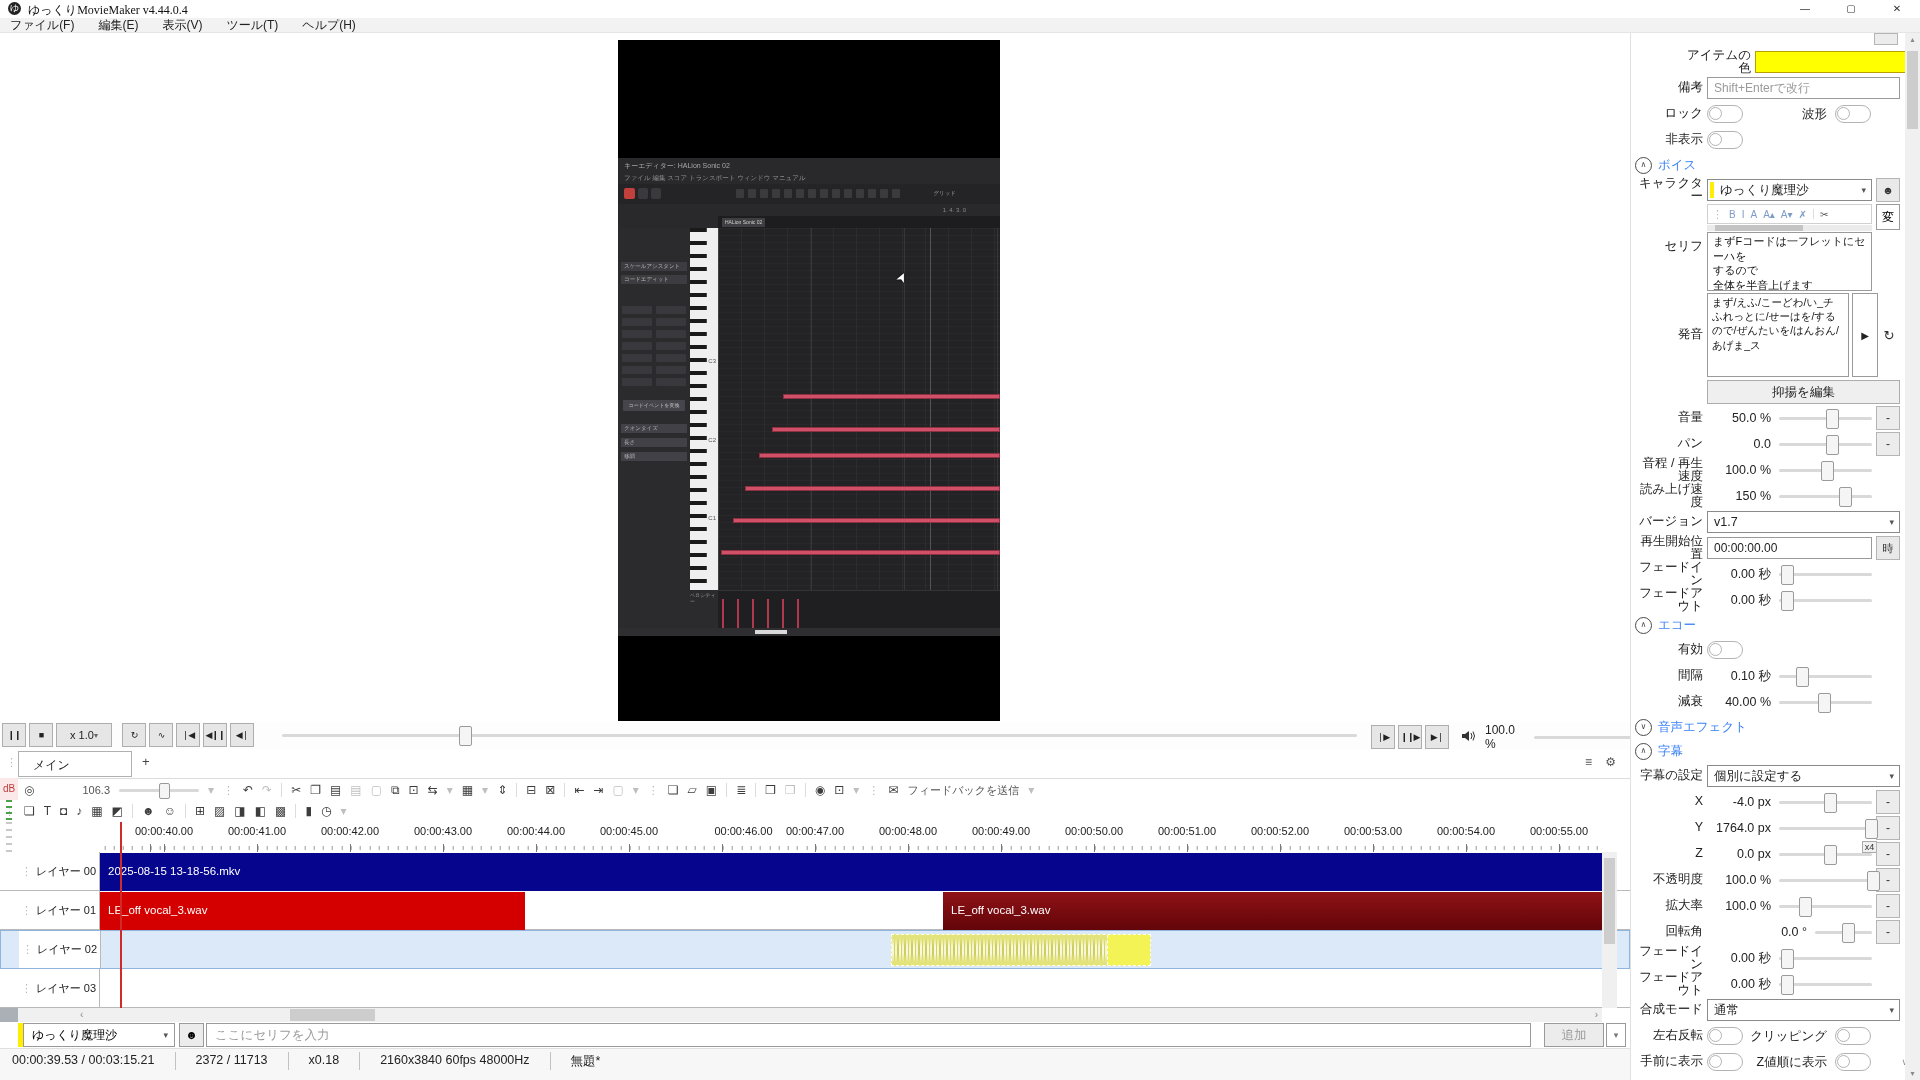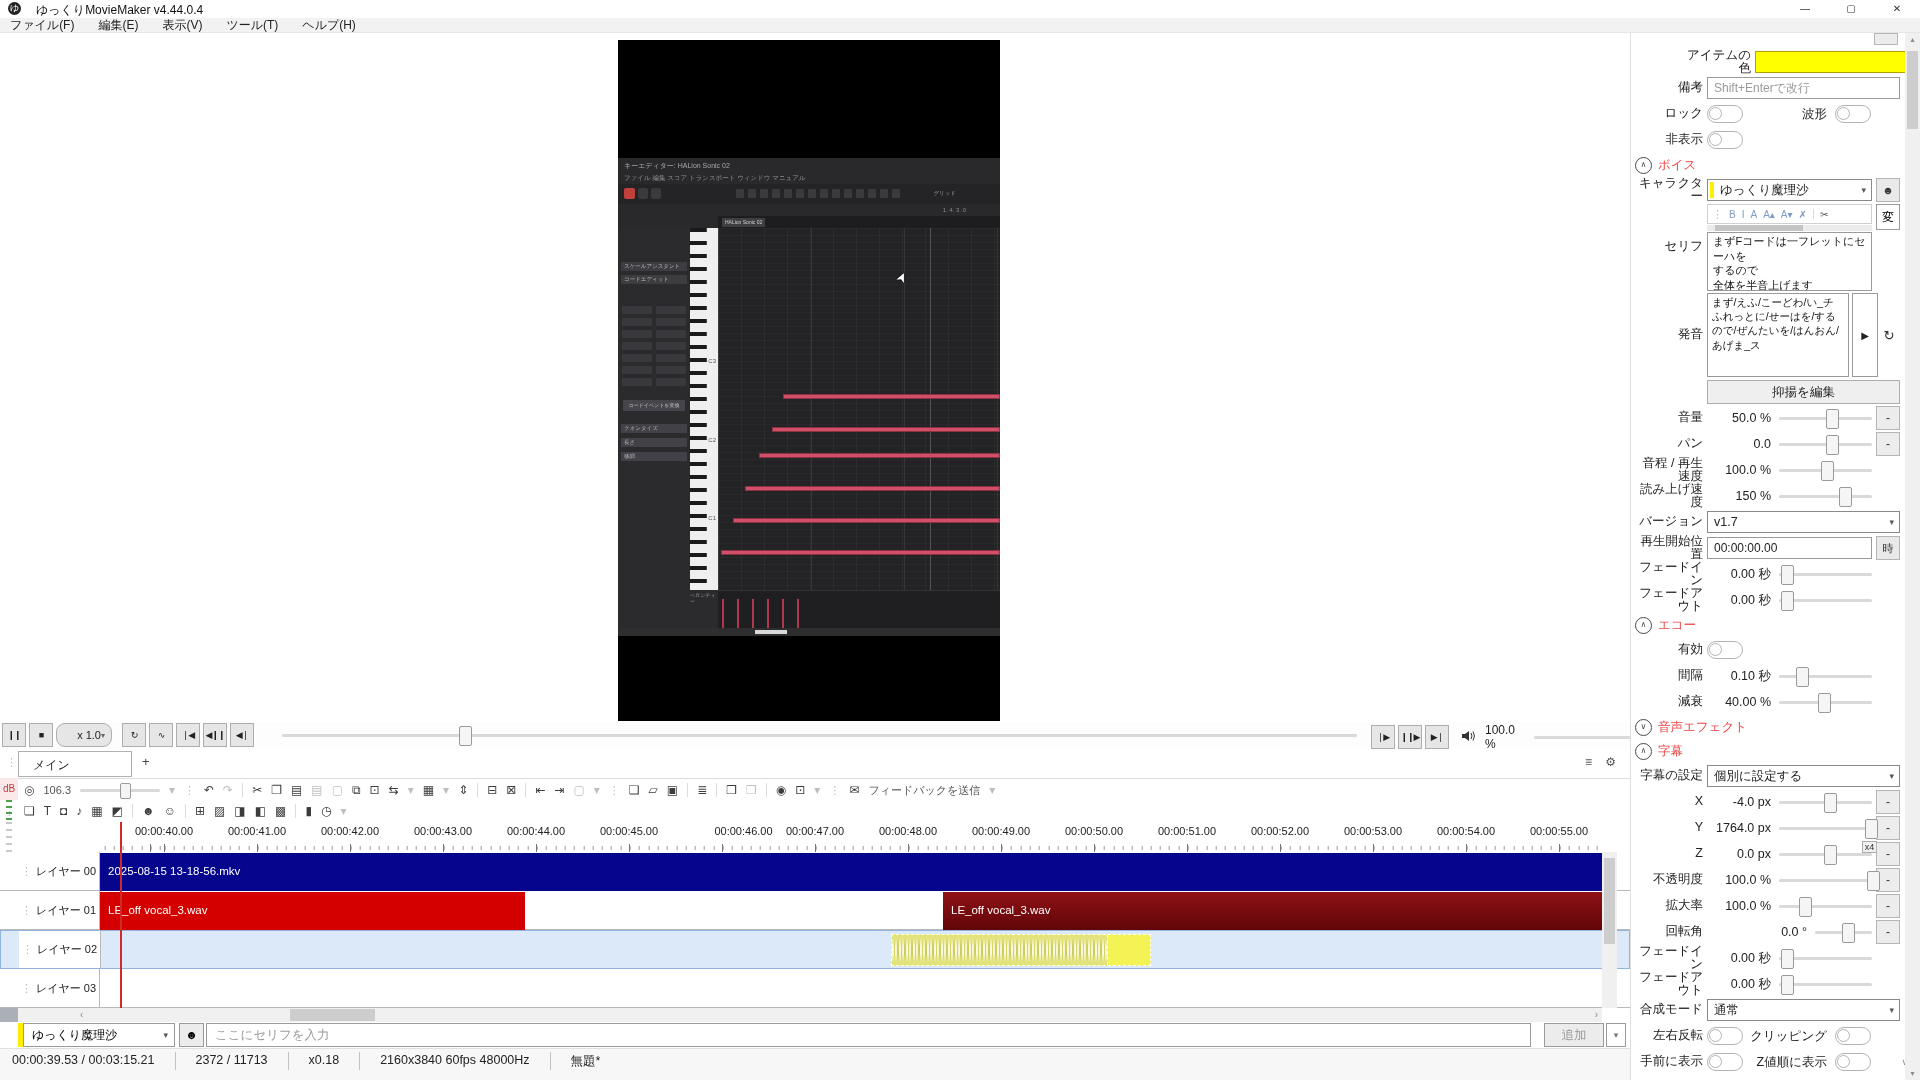--- a/index.html
+++ b/index.html
@@ -1,21 +1,21 @@
 <!DOCTYPE html>
 <html><head>
 <meta charset="utf-8">
 <style>
   html,body{margin:0;padding:0;background:#f0f0f0;font-family:"Liberation Sans","DejaVu Sans",sans-serif;}
   #app{position:relative;width:1920px;height:1080px;background:#fff;overflow:hidden;-webkit-font-smoothing:antialiased;}
   .abs{position:absolute;}
   
   #titlebar{left:0;top:0;width:1920px;height:18px;background:#fff;font-size:12px;color:#111;}
   #appicon{left:8px;top:2px;width:13px;height:13px;border-radius:50%;background:#222;color:#fff;font-size:9px;line-height:13px;text-align:center;}
-  #apptitle{left:36px;top:2px;}
+  #apptitle{left:28px;top:2px;font-family:Liberation Serif, serif;}
   .wbtn{top:0;width:46px;height:18px;text-align:center;font-size:10px;line-height:18px;color:#333;}
   #menubar{left:0;top:18px;width:1920px;height:15px;background:#f2f2f2;border-bottom:1px solid #e5e5e5;font-size:12px;color:#222;display:flex;align-items:center;gap:24px;padding-left:10px;box-sizing:border-box;}
   
   #video{left:618px;top:40px;width:382px;height:681px;background:#000;overflow:hidden;}
   .v{position:absolute;}
   #dawwin{left:0;top:118px;width:382px;height:478px;background:#29292c;}
   .dawtxt{color:#a8a8a8;font-size:7px;white-space:nowrap;}
   #dawgrid{left:100px;top:70px;width:282px;height:362px;background:#232325;
     background-image:repeating-linear-gradient(90deg,rgba(255,255,255,.085) 0 1px,transparent 1px 93px),
     repeating-linear-gradient(90deg,rgba(255,255,255,.04) 0 1px,transparent 1px 23px),
@@ -78,21 +78,21 @@
   
   #rightpanel{left:1630px;top:33px;width:275px;height:1047px;background:#fff;border-left:1px solid #e0e0e0;overflow:hidden;}
   .prow{position:relative;width:100%;display:flex;align-items:center;}
   .plabel{width:72px;text-align:right;font-size:12.5px;color:#222;flex:0 0 72px;padding-right:4px;line-height:1.05;}
   .pctrl{position:relative;flex:1;display:flex;align-items:center;}
   .pval{width:72px;text-align:right;font-size:12.5px;color:#222;flex:0 0 72px;padding-right:8px;box-sizing:border-box;white-space:nowrap;}
   .minusbtn{width:24px;height:24px;background:#ececec;border:1px solid #b5b5b5;box-sizing:border-box;text-align:center;line-height:22px;font-size:12px;color:#333;margin-left:4px;}
   .toggle{width:34px;height:16px;border:1.5px solid #b3b3b3;border-radius:9px;position:relative;background:#fff;}
   .knob{position:absolute;left:1px;top:1px;width:11px;height:11px;border:1.5px solid #b3b3b3;border-radius:50%;background:#fff;}
   .seccirc{width:15px;height:15px;border:1.5px solid #4a4a4a;border-radius:50%;color:#4a4a4a;font-size:8px;line-height:14px;text-align:center;margin:0 6px 0 2px;}
-  .seclab{font-size:12.5px;color:#ef4444;}
+  .seclab{font-size:12.5px;color:#3b82f6;}
   .pselect{position:relative;height:22px;border:1px solid #8a8a8a;background:#fff;flex:1;font-size:12.5px;color:#222;line-height:20px;padding-left:6px;box-sizing:border-box;}
   .pselect .chev{position:absolute;right:5px;top:0;color:#555;font-size:9px;line-height:20px;}
   .accentbar{position:absolute;left:2px;top:2px;width:4px;height:16px;background:#ffee00;}
   .sqbtn{width:24px;height:24px;background:#e9e9e9;border:1px solid #b5b5b5;box-sizing:border-box;text-align:center;line-height:22px;font-size:11px;color:#333;margin-left:4px;flex:0 0 24px;}
   #vscroll{left:1905px;top:33px;width:15px;height:1047px;background:#f0f0f0;}
   #vthumb{left:2px;top:18px;width:11px;height:78px;background:#cdcdcd;}
   .badge{position:absolute;font-size:9px;color:#333;background:#f0f0f0;border:1px solid #aaa;padding:0 2px;top:14px;}
   #cursor{left:896px;top:270px;color:#fff;font-size:13px;transform:rotate(-65deg);text-shadow:0 0 1px #000,0 0 2px #000;z-index:9;}
 </style>
 </head>
@@ -196,21 +196,21 @@
         <div class="v" style="left:137px;top:2px;width:32px;height:4px;background:#d9d9d9;"></div>
       </div>
     </div>
   </div>
   <div class="abs" id="cursor">➤</div>
 
   <div class="abs" id="transport">
     <div class="abs" id="transleft">
         <div class="tbtn">❙❙</div>
         <div class="tbtn">■</div>
-        <div class="tbtn" style="width: 56px; justify-content: flex-end; padding: 0px 6px; font-size: 11px; letter-spacing: 0px; border-radius: 9px;">
+        <div class="tbtn" style="width: 56px; justify-content: center; padding: 0px 6px; font-size: 11px; letter-spacing: 0px;">
           <span>x 1.0</span>
           <span style="font-size: 8px; color: rgb(102, 102, 102);">▾</span>
         </div>
         <div style="width: 4px;"></div>
         <div class="tbtn">↻</div>
         <div class="tbtn">∿</div>
         <div class="tbtn">❘◀</div>
         <div class="tbtn">◀❙❙</div>
         <div class="tbtn">◀❘</div>
       </div>
@@ -238,21 +238,21 @@
     <span class="abs handle" style="left:6px;top:7px;">⋮</span>
     <div class="abs" id="maintab">メイン</div>
     <div class="abs" style="left:142px;top:5px;font-size:13px;color:#444;">+</div>
     <div class="abs" style="right:38px;top:6px;font-size:12px;color:#555;">≡</div>
     <div class="abs" style="right:14px;top:6px;font-size:12px;color:#555;">⚙</div>
   </div>
 
   <div class="abs iconrow" id="tlbar1">
       <span class="ic handle">⋮</span>
       <span class="ic">◎</span>
-      <span class="ic" style="font-size: 11px; color: rgb(85, 85, 85);">106.3</span>
+      <span class="ic" style="font-size: 11px; color: rgb(85, 85, 85); margin-left: 39px;">106.3</span>
       <div class="slidertrack" style="width: 80px;">
         <div class="sliderthumb" style="left: 50%; width: 9px; height: 14px; top: -6px;"></div>
       </div>
       <span class="ic dim">▾</span>
       <span class="ic handle">⋮</span>
       <span class="ic">↶</span>
       <span class="ic dim">↷</span>
       <div class="sep"></div>
       <span class="ic">✂</span>
       <span class="ic">❐</span>

